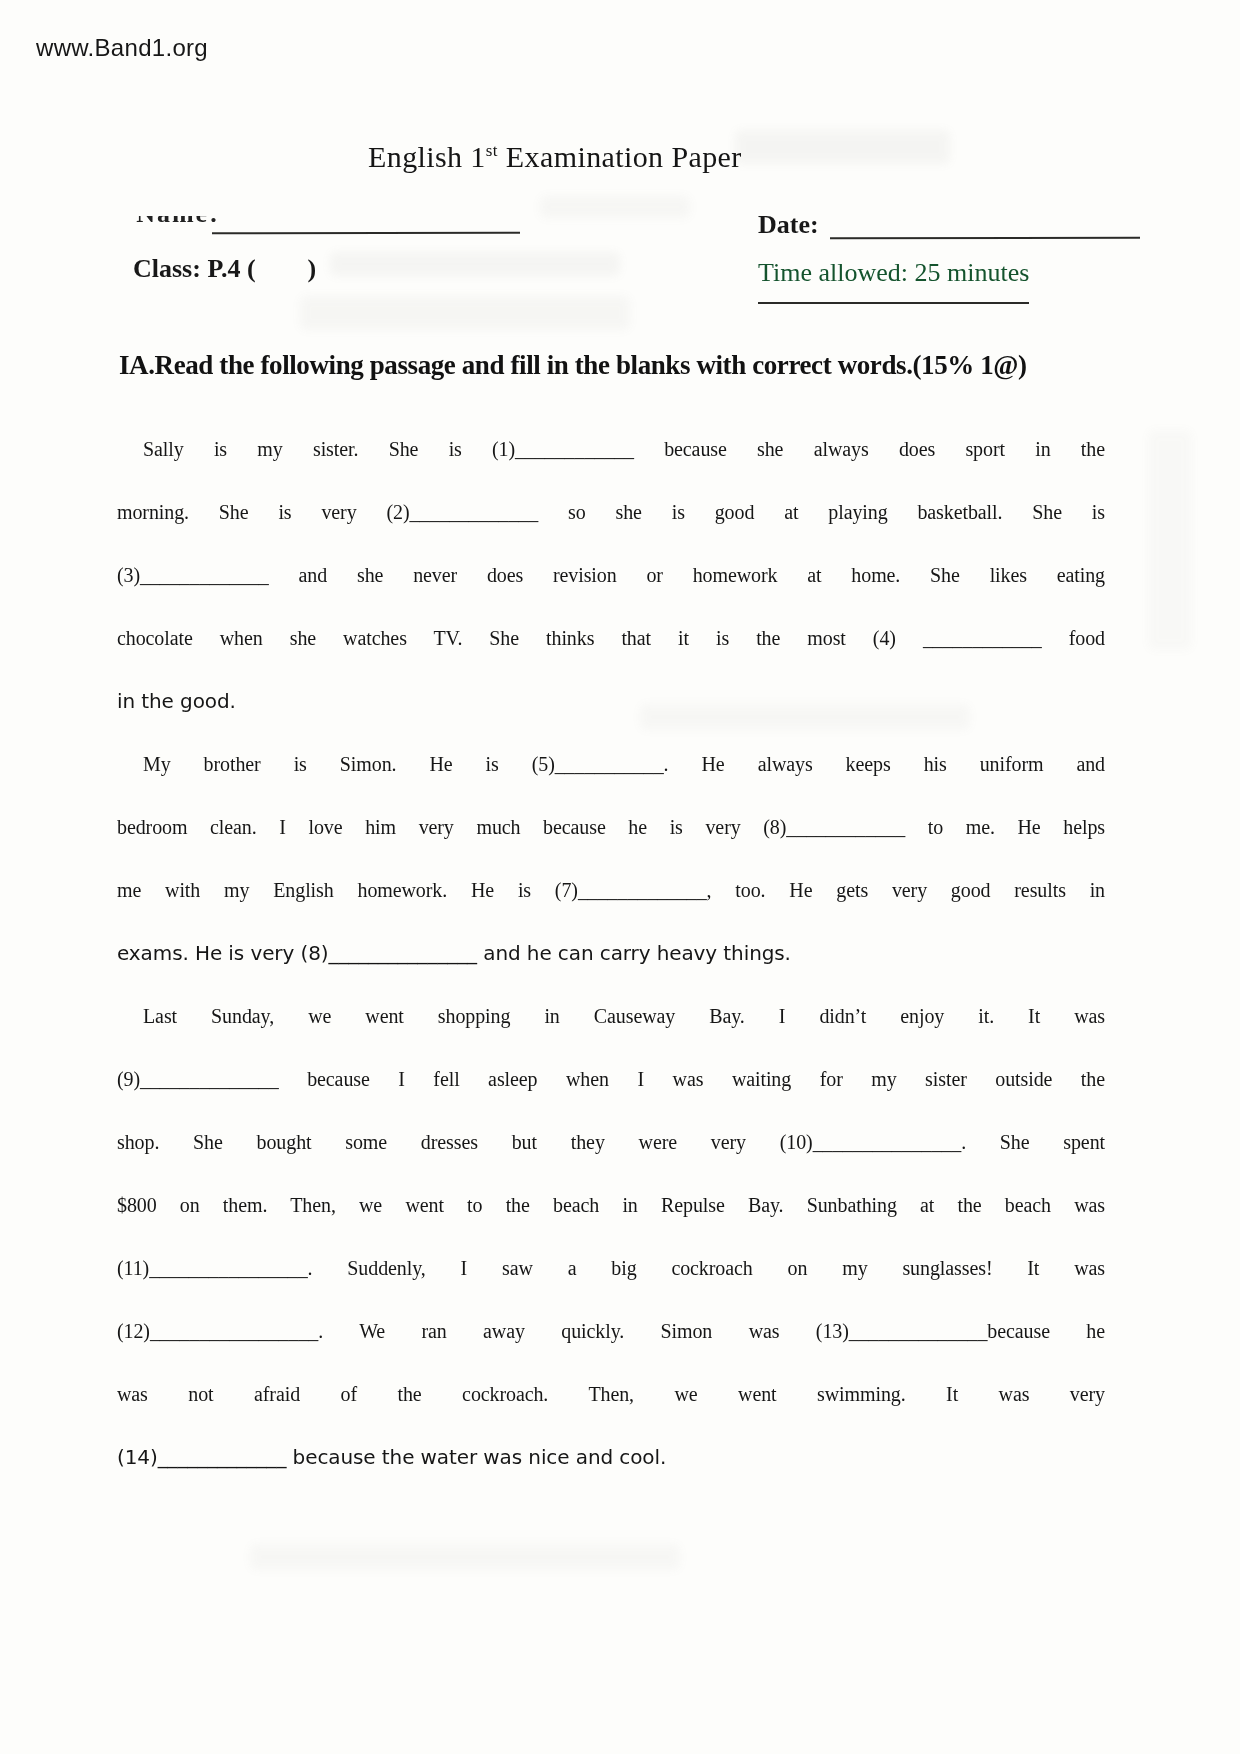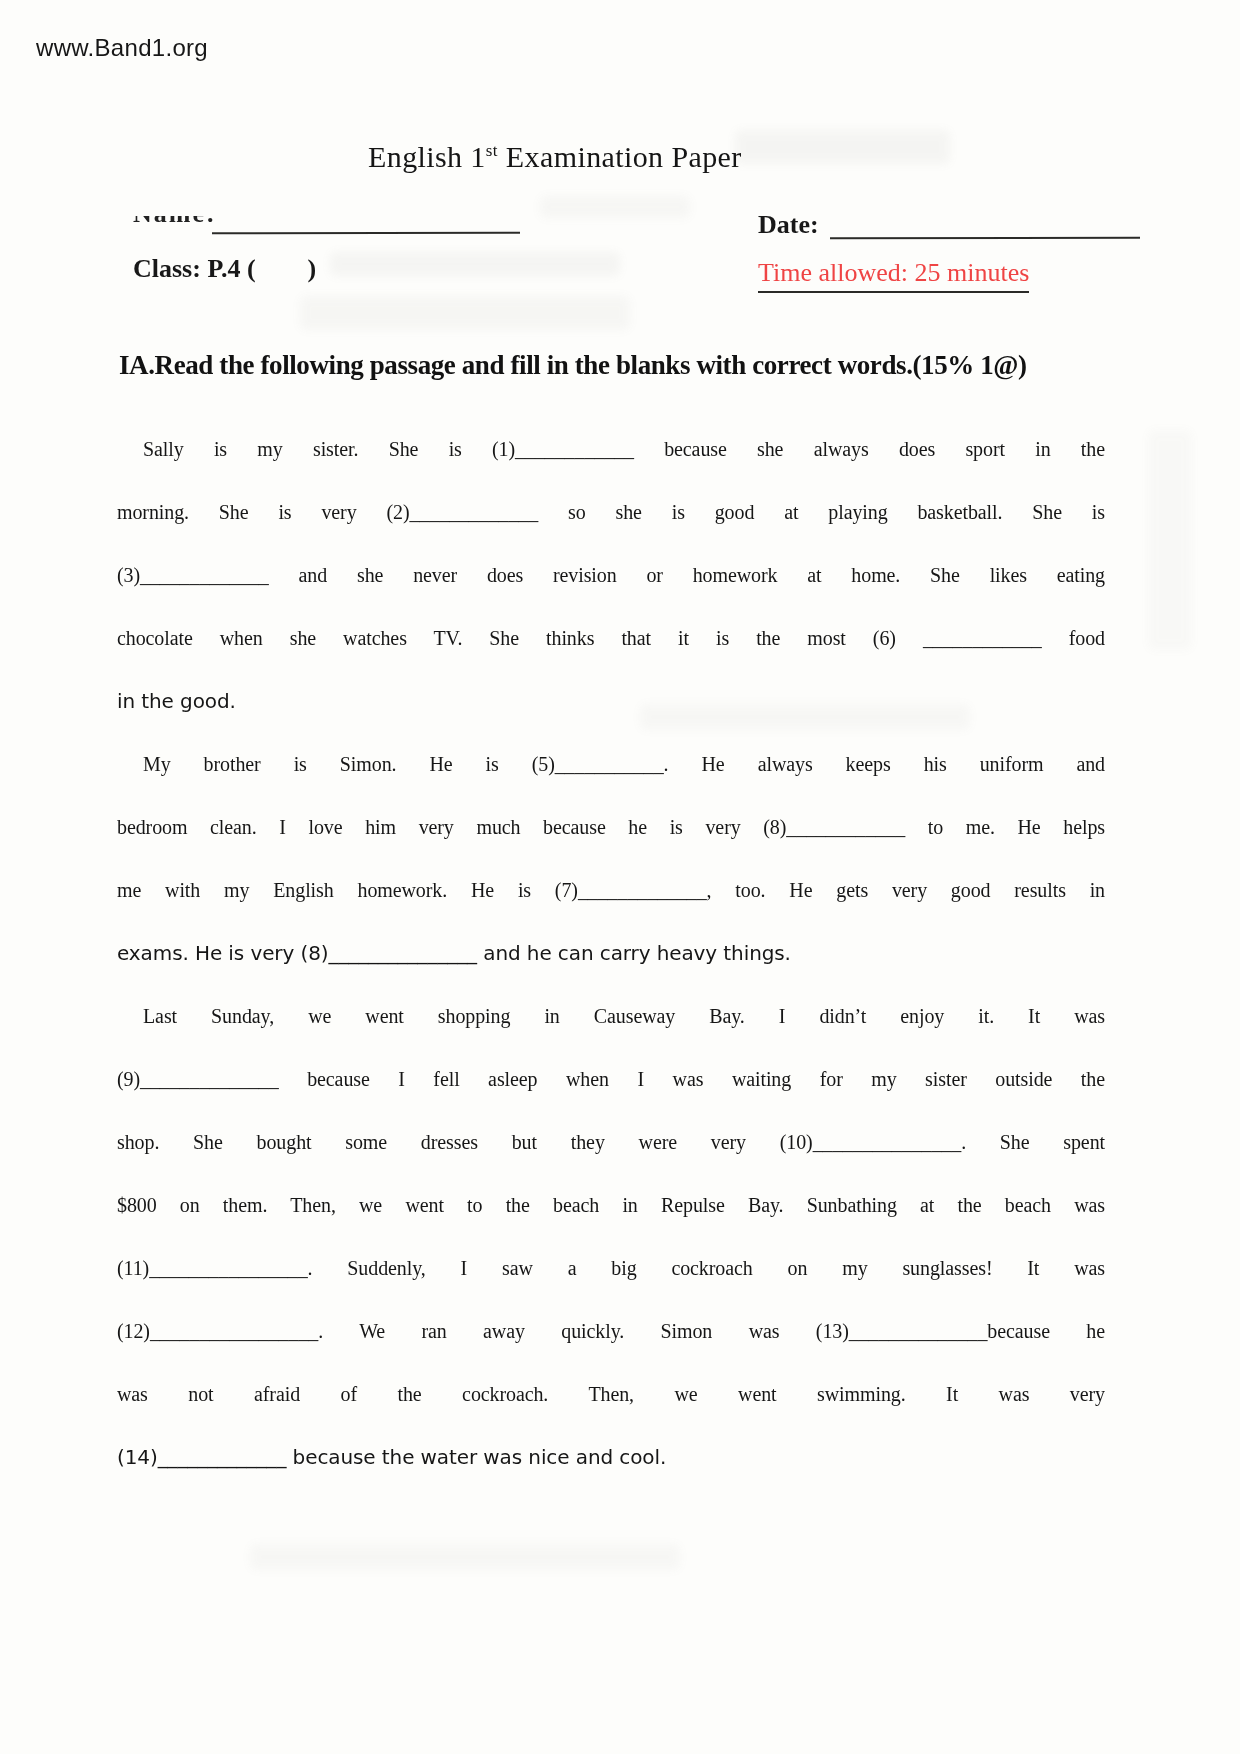--- a/index.html
+++ b/index.html
@@ -5,21 +5,21 @@
   html, body { margin: 0; padding: 0; }
   body {
     width: 1240px;
     height: 1754px;
     position: relative;
     background: #fdfdfb;
     color: #1a1a1a;
     font-family: "Liberation Serif", serif;
     overflow: hidden;
   }
-  .abs { position: absolute; }
+  .abs { position: absolute; text-align: center; }
 
   
   .smudge {
     position: absolute;
     background: #8f8f8a;
     filter: blur(5px);
     border-radius: 6px;
     pointer-events: none;
   }
 
@@ -70,23 +70,23 @@
     color: #181818;
     white-space: pre;
   }
   .date-label  { left: 758px; top: 210px; }
   .class-label { left: 133px; top: 254px; }
   .time-label {
     left: 758px; top: 258px;
     font-family: "Liberation Serif", serif;
     font-weight: normal;
     font-size: 26px;
-    color: #ef4444;
+    color: #14532d;
     border-bottom: 2px solid #2b2b28;
-    padding-bottom: 3px;
+    padding-bottom: 14px;
     white-space: nowrap;
   }
 
   .section-heading {
     left: 119px; top: 350px;
     font-family: "Liberation Serif", serif;
     font-weight: bold;
     font-size: 27px;
     letter-spacing: -0.4px;
     color: #121212;
@@ -148,21 +148,21 @@
   <div class="abs field-label class-label">Class: P.4 (        )</div>
 
   <div class="abs time-label">Time allowed: 25 minutes</div>
 
   <div class="abs section-heading">IA.Read the following passage and fill in the blanks with correct words.(15% 1@)</div>
 
   <div class="passage">
       <div class="line indent just">Sally is my sister. She is (1)____________ because she always does sport in the</div>
       <div class="line just">morning. She is very (2)_____________ so she is good at playing basketball. She is</div>
       <div class="line just">(3)_____________ and she never does revision or homework at home. She likes eating</div>
-      <div class="line just">chocolate when she watches TV. She thinks that it is the most (6) ____________ food</div>
+      <div class="line just">chocolate when she watches TV. She thinks that it is the most (4) ____________ food</div>
       <div class="line">in the good.</div>
       <div class="line indent just">My brother is Simon. He is (5)___________. He always keeps his uniform and</div>
       <div class="line just">bedroom clean. I love him very much because he is very (8)____________ to me. He helps</div>
       <div class="line just">me with my English homework. He is (7)_____________, too. He gets very good results in</div>
       <div class="line">exams. He is very (8)_______________ and he can carry heavy things.</div>
       <div class="line indent just">Last Sunday, we went shopping in Causeway Bay. I didn’t enjoy it. It was</div>
       <div class="line just">(9)______________ because I fell asleep when I was waiting for my sister outside the</div>
       <div class="line just">shop. She bought some dresses but they were very (10)_______________. She spent</div>
       <div class="line just">$800 on them. Then, we went to the beach in Repulse Bay. Sunbathing at the beach was</div>
       <div class="line just">(11)________________. Suddenly, I saw a big cockroach on my sunglasses! It was</div>

